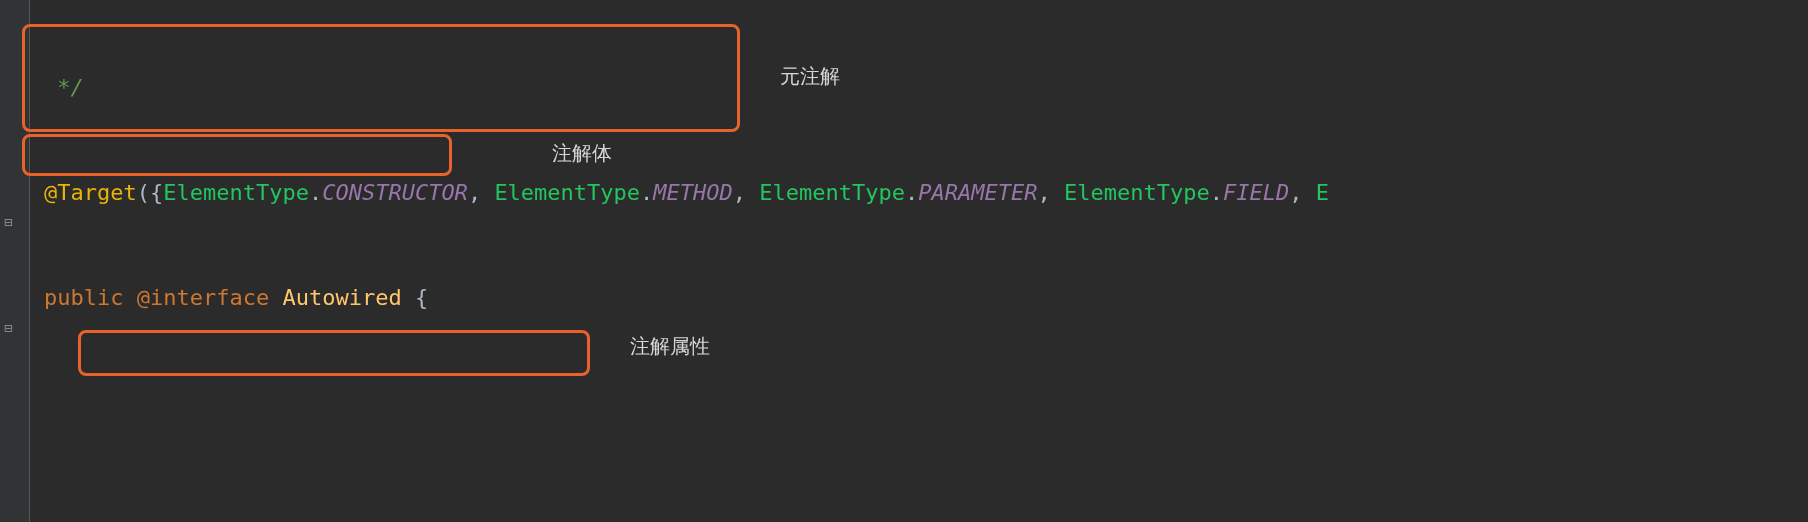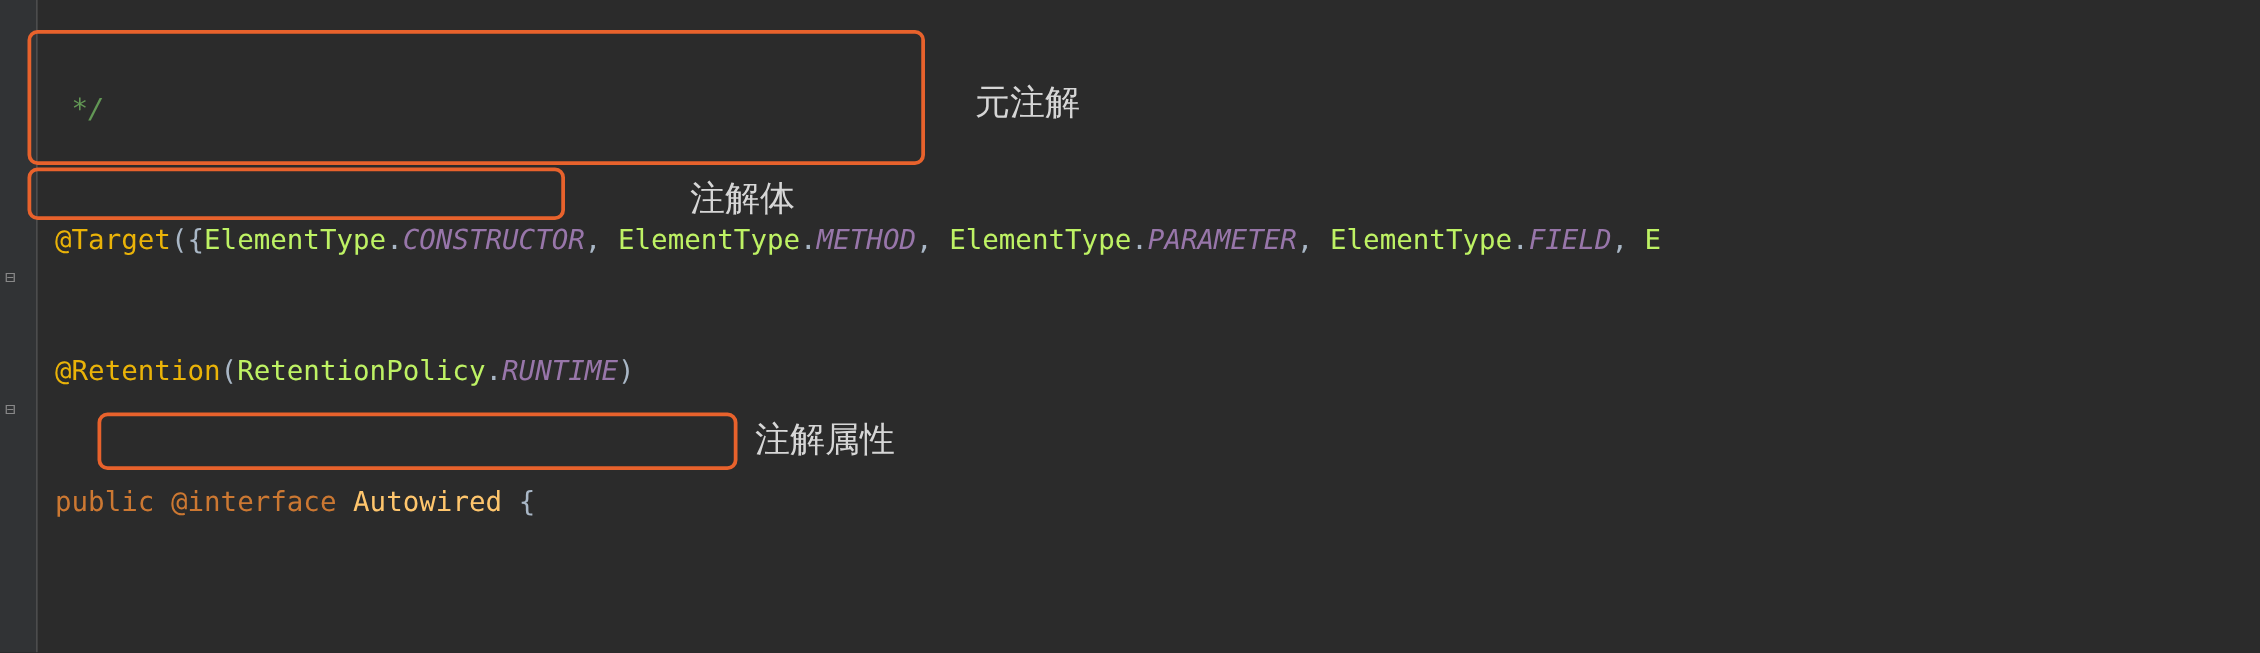--- a/index.html
+++ b/index.html
@@ -43,56 +43,55 @@
       white-space: pre;
       line-height: 35px;
     }
     .line {
       display: block;
       padding-left: 14px;
     }
     .comment { color: #629755; font-style: italic; }
     .annotation { color: #eab308; }
     .keyword { color: #cc7832; text-align: center; }
-    .type { color: #bef264; }
+    .type { color: #22c55e; }
     .enum-const { color: #9876aa; font-style: italic; }
     .identifier { color: #ffc66d; text-align: center; }
     .paren { color: #a9b7c6; }
     .brace { color: #a9b7c6; }
     .highlight-box {
       position: absolute;
       border: 3px solid #e8622c;
       border-radius: 8px;
       pointer-events: none;
     }
     .box1 { left: 22px; top: 24px; width: 718px; height: 108px; }
     .box2 { left: 22px; top: 134px; width: 430px; height: 42px; }
     .box3 { left: 78px; top: 330px; width: 512px; height: 46px; }
     .label {
       position: absolute;
       color: #d6d6d6;
-      font-size: 28px;
+      font-size: 20px;
       font-family: 'PingFang SC', 'Microsoft YaHei', sans-serif;
     }
     .label1 { left: 780px; top: 63px; }
     .label2 { left: 552px; top: 140px; }
-    .label3 { left: 604px; top: 333px; }
+    .label3 { left: 630px; top: 333px; }
   </style>
 </head>
 <body>
 
 <div class="gutter">
   <span class="fold-icon" style="top:214px">⊟</span>
   <span class="fold-icon" style="top:320px">⊟</span>
 </div>
 
 <div class="code-area">
   <span class="line"><span class="comment"> */</span></span>
   <span class="line"><span class="annotation">@Target</span><span class="paren">({</span><span class="type">ElementType</span><span class="paren">.</span><span class="enum-const">CONSTRUCTOR</span><span class="paren">, </span><span class="type">ElementType</span><span class="paren">.</span><span class="enum-const">METHOD</span><span class="paren">, </span><span class="type">ElementType</span><span class="paren">.</span><span class="enum-const">PARAMETER</span><span class="paren">, </span><span class="type">ElementType</span><span class="paren">.</span><span class="enum-const">FIELD</span><span class="paren">, </span><span class="type">E</span></span>
-  <span class="line"><span class="annotation">@Retention</span><span class="paren">(</span><span class="type">RetentionPolicy</span><span class="paren">.</span><span class="enum-const">RUNTIME</span><span class="paren">)</span></span>
   <span class="line"><span class="keyword">public</span><span> </span><span class="keyword">@interface</span> <span class="identifier">Autowired</span><span class="brace"> {</span></span>
   
   
   
   
   
   
   
   
 </div>

